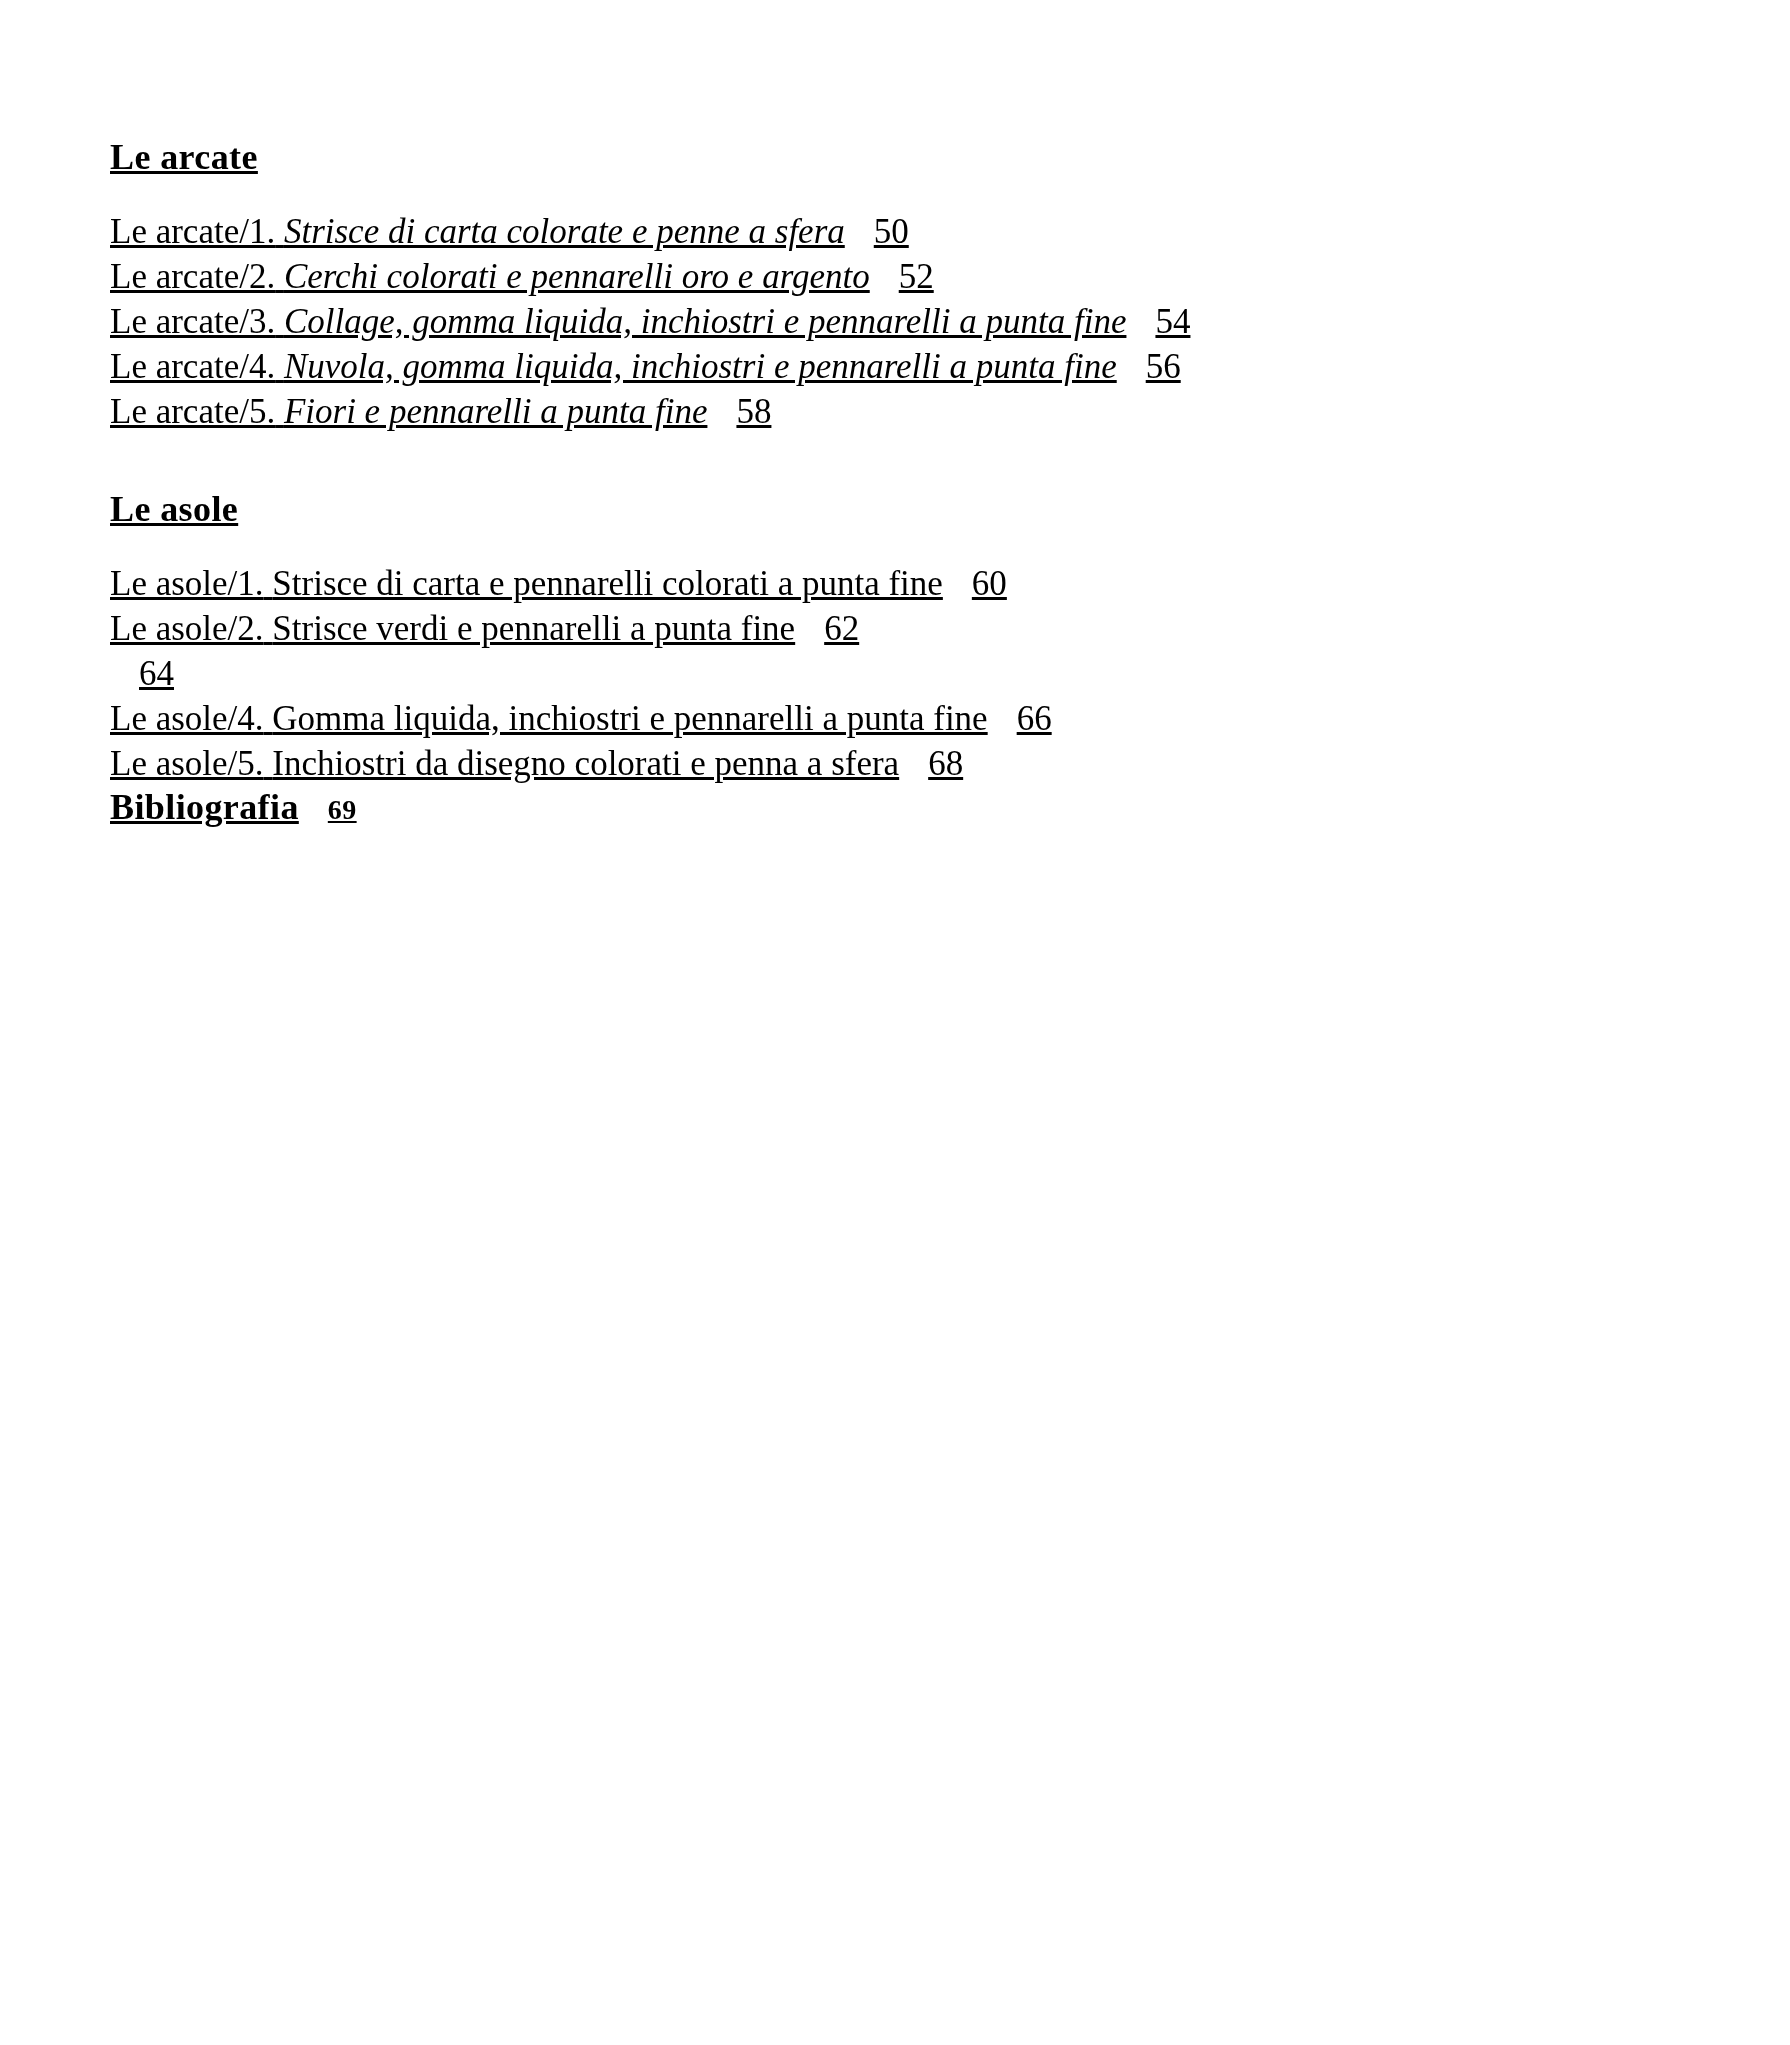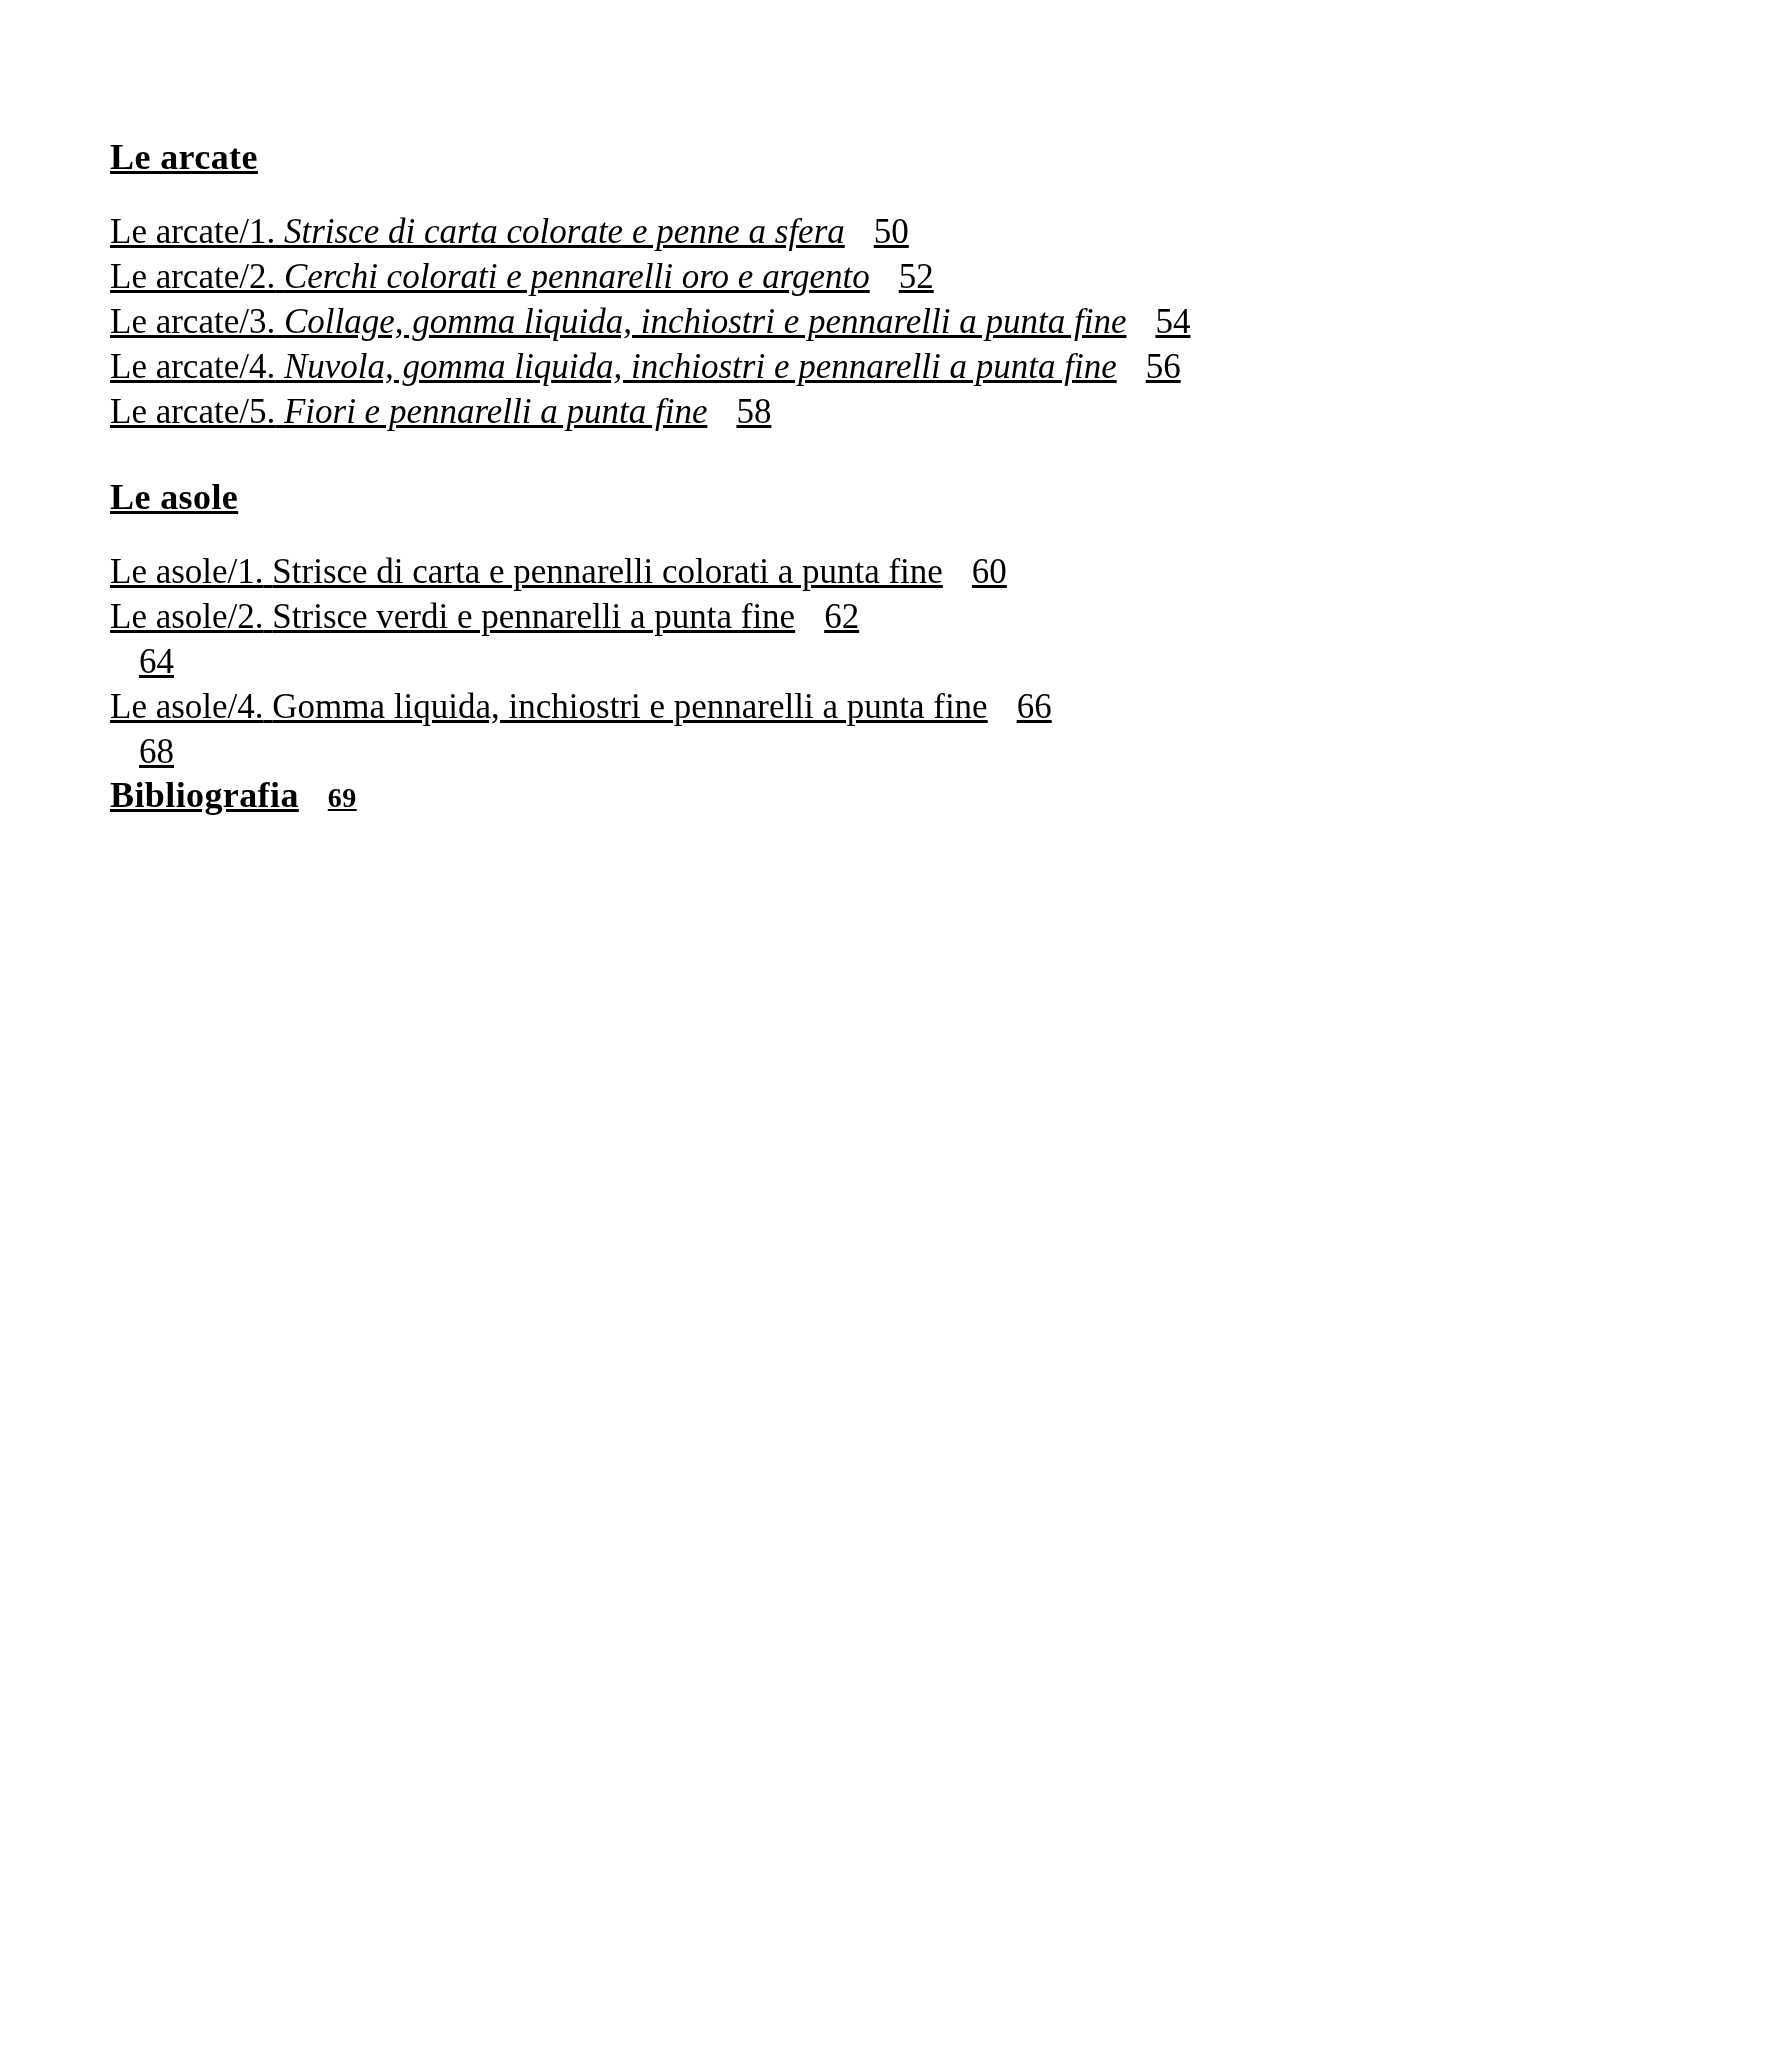--- a/index.html
+++ b/index.html
@@ -19,21 +19,21 @@
     width: 1197px;
     text-decoration: underline;
   }
   .section-heading {
     font-size: 36px;
     line-height: 43px;
     font-weight: 700;
     margin: 0 0 30px 0;
     letter-spacing: 0.4px;
   }
-  .section + .section { margin-top: 42px; }
+  .section + .section { margin-top: 54px; }
   .row {
     display: flex;
     justify-content: flex-start;
     align-items: baseline;
     font-size: 35px;
     line-height: 45px;
   }
   .entry { white-space: nowrap; }
   .title.italic { font-style: italic; }
   .pagenum { font-size: 35px; padding-left: 29px; }
@@ -85,20 +85,21 @@
             <span class="pagenum">62</span>
           </div>
           <div class="row">
             <span class="pagenum">64</span>
           </div>
           <div class="row">
             <span class="entry"><span class="prefix">Le asole/4.</span> <span class="title">Gomma liquida, inchiostri e pennarelli a punta fine</span></span>
             <span class="pagenum">66</span>
           </div>
           <div class="row">
+            <span class="entry"><span class="prefix">Le asole/5.</span> <span class="title">Inchiostri da disegno colorati e penna a sfera</span></span>
             <span class="pagenum">68</span>
           </div>
         </section>
       </div>
     <div class="row biblio-row">
       <span class="entry">Bibliografia</span>
       <span class="pagenum">69</span>
     </div>
   </div>
 </main>

